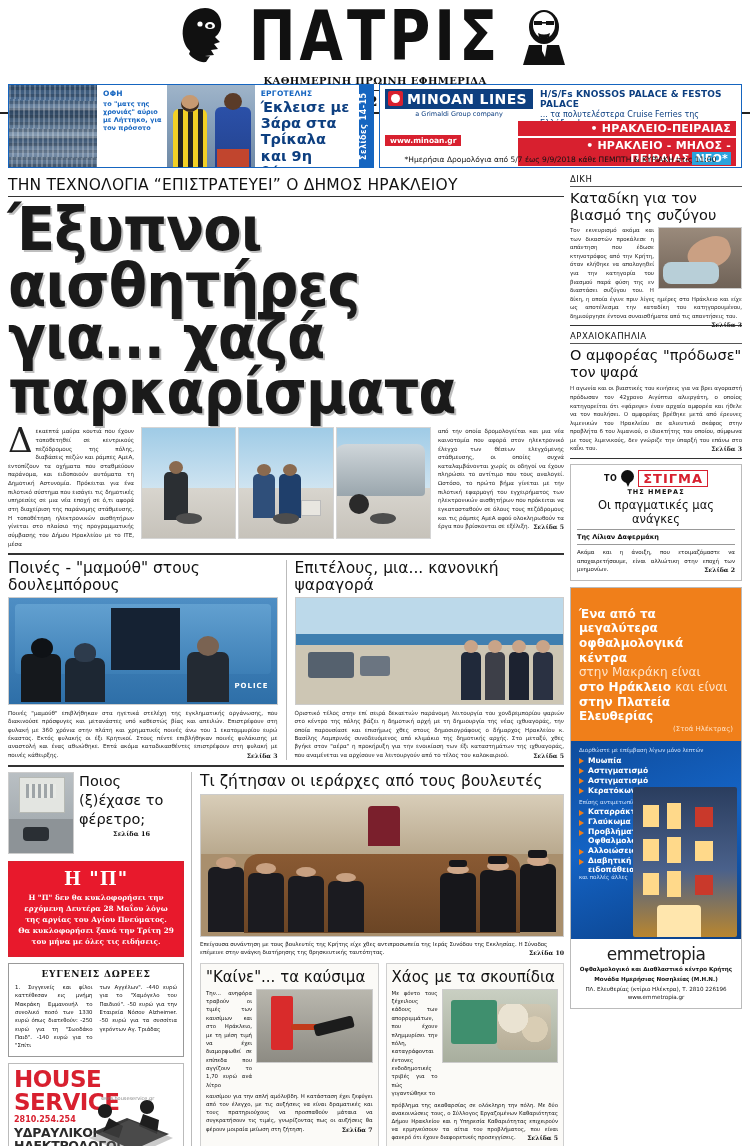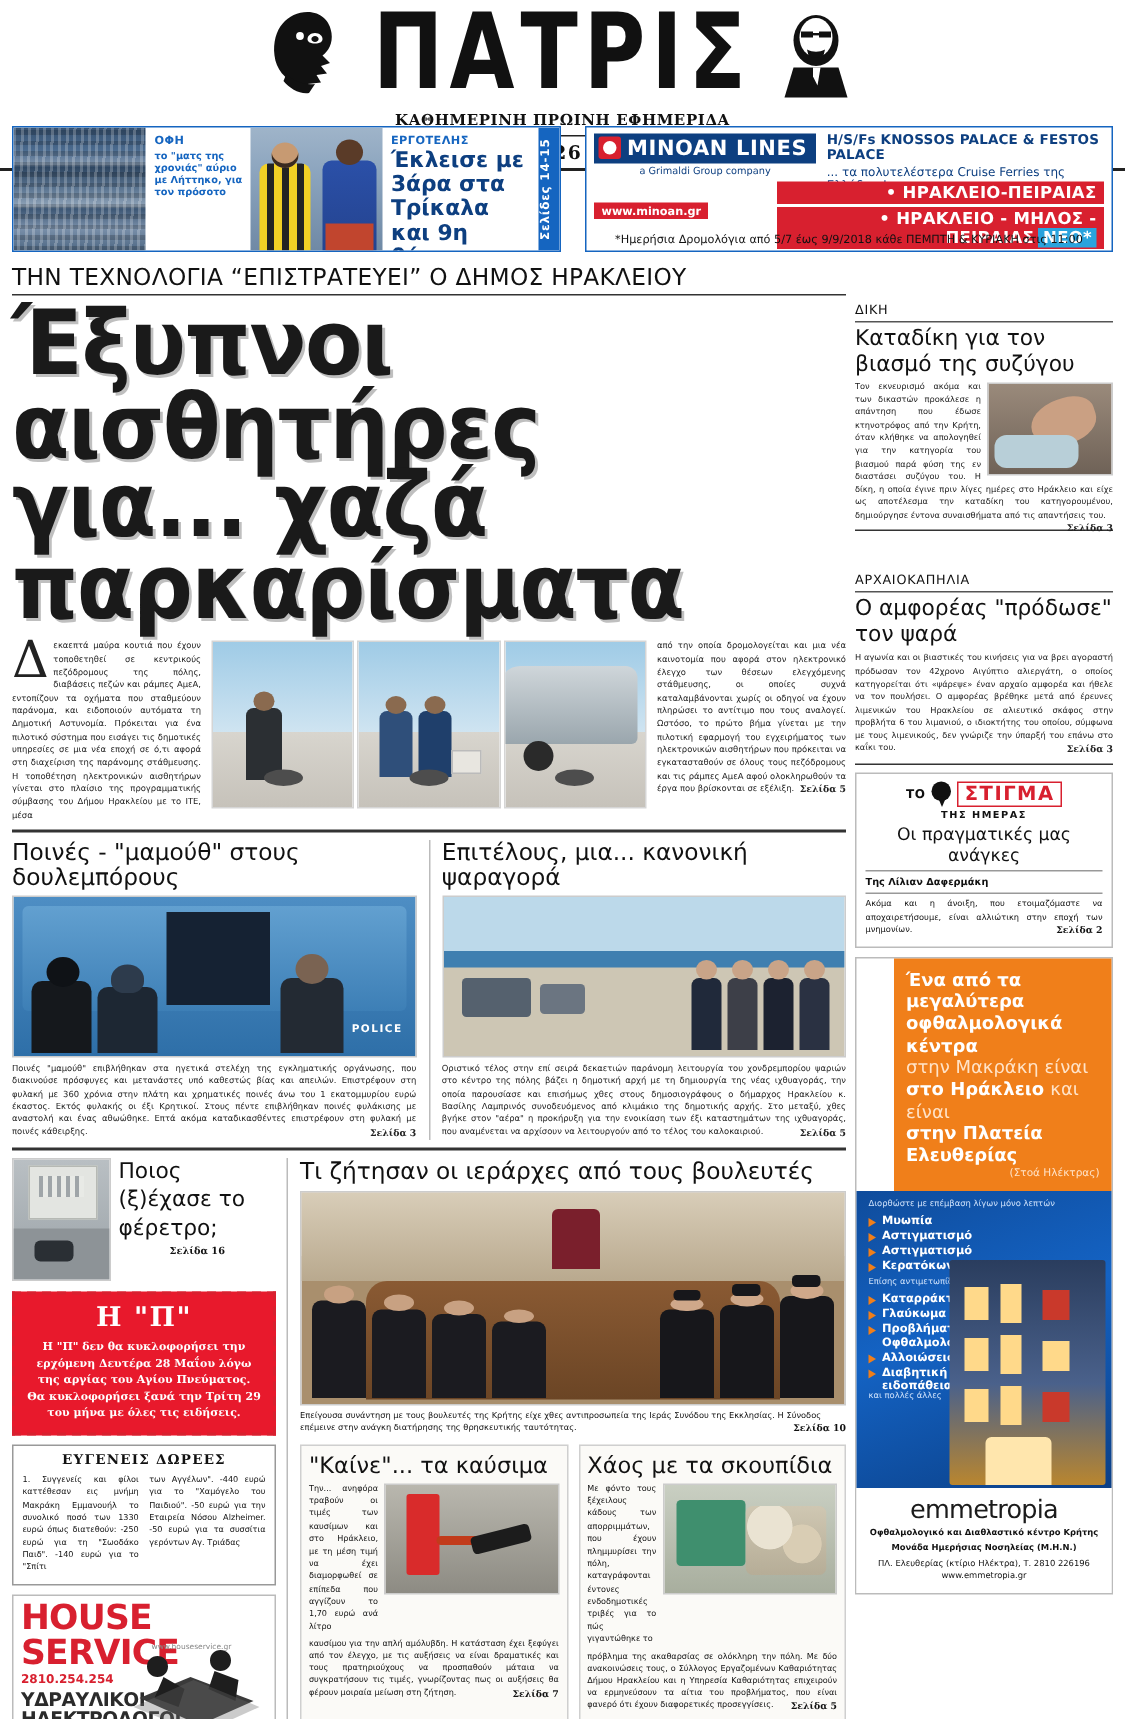--- a/index.html
+++ b/index.html
@@ -42,21 +42,21 @@
     font-family: "DejaVu Serif", serif;
   }
   .info-left { font-size: 7px; color: #111; }
   .info-left b { font-size: 11px; font-weight: normal; }
   .info-left .issue { font-size: 12px; }
   .info-mid { font-size: 12.5px; font-weight: bold; letter-spacing: 1px; }
   .info-right { font-size: 10px; }
   .info-right .small { font-size: 7.5px; }
 
   
-  .topbanners { display: flex; gap: 16px; padding: 6px 8px 4px; }
+  .topbanners { display: flex; gap: 5px; padding: 6px 8px 4px; }
   .sports-box {
     flex: 0 0 366px; border: 1.5px solid #1565c0; background: #fff;
     display: flex; height: 84px; position: relative; overflow: hidden;
   }
   .sp-photo { width: 88px; flex: 0 0 88px; overflow: hidden; position: relative; }
   .sp-photo.crowd { background:
       linear-gradient(to bottom, #35506f 0%, #4a6a8e 18%, #7b90a8 30%, #2d4560 32%, #5c7692 50%, #8fa3b8 64%, #3b5573 66%, #7a90aa 82%, #4e6884 100%);
   }
   .sp-photo.crowd:after {
     content:""; position:absolute; inset:0;
@@ -274,21 +274,21 @@
   .iersec-photo .m.a { left:2%; } .iersec-photo .m.b { left:13%; height:42%; }
   .iersec-photo .m.c { left:24%; height:40%; } .iersec-photo .m.d { left:35%; height:36%; }
   .iersec-photo .p { position:absolute; bottom:4px; width:10%; height:48%; background:#17171b; border-radius:6px 6px 0 0; }
   .iersec-photo .p:before { content:""; position:absolute; left:20%; top:-14%; width:60%; height:16%; background:#cfa88a; border-radius:50%; }
   .iersec-photo .p:after { content:""; position:absolute; left:24%; top:-22%; width:52%; height:12%; background:#17171b; border-radius:3px; }
   .iersec-photo .p.a { right:2%; } .iersec-photo .p.b { right:13%; height:44%; }
   .iersec-photo .p.c { right:24%; height:42%; }
   .iersec-cap { font-size: 5.5px; line-height: 1.5; margin-top: 3px; }
 
   
-  .side-sec { border-bottom: 1.5px solid #333; padding-bottom: 5px; margin-bottom: 5px; margin-top: 28px; }
+  .side-sec { border-bottom: 1.5px solid #333; padding-bottom: 5px; margin-bottom: 5px; }
   .side-kicker { font-size: 8.5px; color:#111; letter-spacing: .5px; padding-bottom: 2px;
                  border-bottom: 1px solid #555; }
   .side-head { font-size: 14.5px; color:#111; line-height: 1.14; margin-top: 3px; }
   .side-wrap { margin-top: 3px; }
   .side-photo { float: right; width: 84px; height: 62px; margin: 1px 0 2px 4px;
                 border:1px solid #ccc; position: relative; overflow: hidden;
                 background: linear-gradient(#9a8a7b, #6f6257); }
   .side-photo .hand { position:absolute; right:10px; top:10px; width:44px; height:30px;
                 background:#caa083; border-radius:50% 40% 45% 50%; transform: rotate(-18deg); }
   .side-photo .arm { position:absolute; left:4px; bottom:4px; width:56px; height:22px;
@@ -306,21 +306,21 @@
   .st-pin:after { content:""; position:absolute; left:3.5px; top:10px; width:0; height:0;
                    border-left:3px solid transparent; border-right:3px solid transparent; border-top:7px solid #111; }
   .st-word { border: 1.5px solid #d8202f; color:#d8202f; font-weight: bold; font-size: 13px;
              padding: 0 4px; letter-spacing: 1px; }
   .stigma-day { text-align: center; font-size: 6.5px; font-weight:bold; letter-spacing: 1px; margin-top: 1px; }
   .stigma-title { text-align: center; font-size: 11.5px; margin-top: 2px; padding-bottom: 3px; border-bottom: 1px solid #999; }
   .stigma-author { font-size: 6.5px; font-weight: bold; padding: 3px 0; border-bottom: 1px solid #999; }
   .stigma-text { font-size: 5.5px; line-height: 1.56; margin-top: 3px; text-align: justify; }
 
   .emm-ad { border: 1px solid #bbb; }
-  .emm-orange { background: #f07f1a; color: #fff; padding: 7px 8px 8px; margin-left: 25px; }
+  .emm-orange { background: #f07f1a; color: #fff; padding: 19px 8px 8px; }
   .emm-l { font-size: 12px; font-weight: bold; line-height: 1.22; }
   .emm-l.thin { font-weight: normal; color: #ffe3c8; }
   .emm-sub { font-size: 7px; color: #ffe3c8; text-align: right; margin-top: 1px; }
   .emm-blue { background: linear-gradient(160deg, #0f4c9c 0%, #1463c4 45%, #0b3f86 100%);
               color: #fff; padding: 6px 8px 8px; position: relative; height: 198px; overflow: hidden; }
   .emm-note { font-size: 5.6px; color: #cfe2fb; line-height: 1.4; }
   .emm-item { font-size: 7.6px; font-weight: bold; margin-top: 1px; padding-left: 9px; position: relative; }
   .emm-item:before { content:""; position:absolute; left:0; top:2.5px; width:0; height:0;
                      border-top:3px solid transparent; border-bottom:3px solid transparent; border-left:5px solid #f07f1a; }
   .emm-bldg { position: absolute; right: 4px; bottom: 2px; width: 104px; height: 150px;

